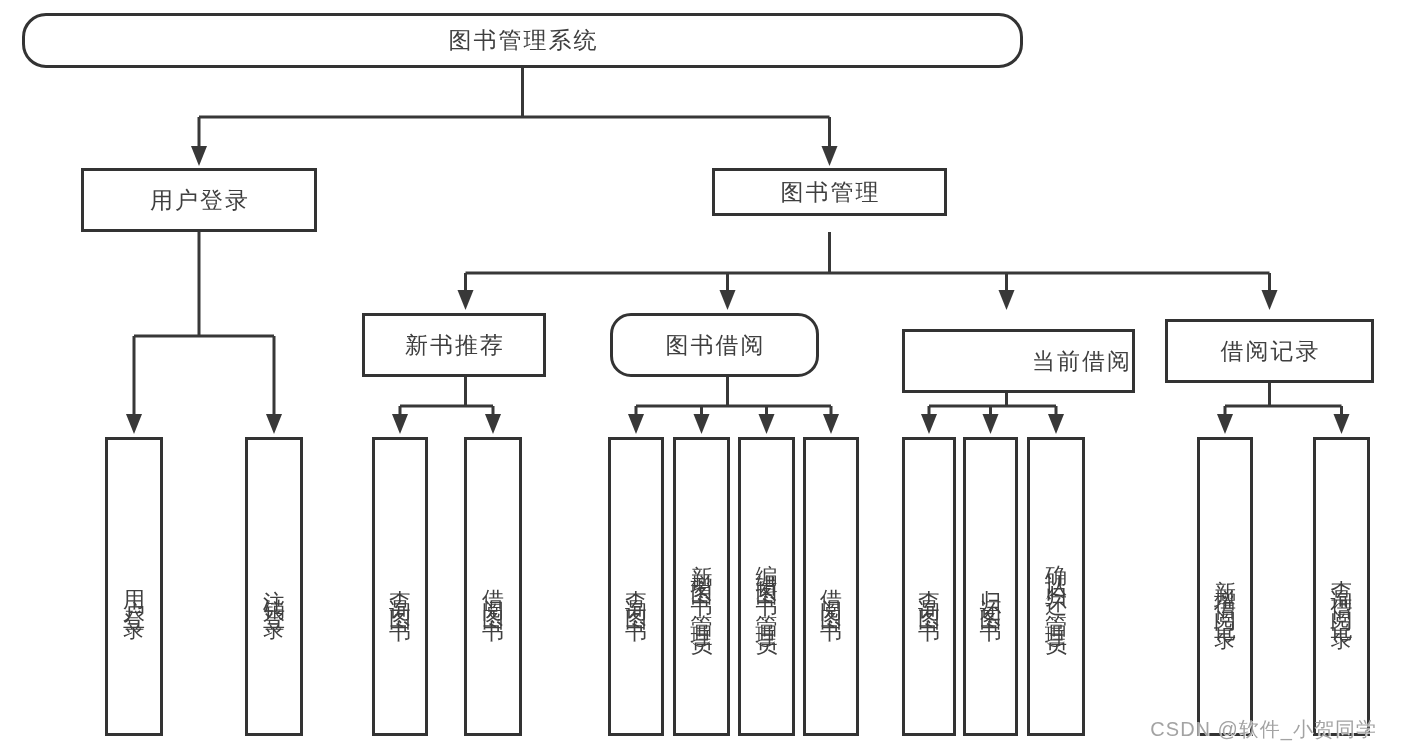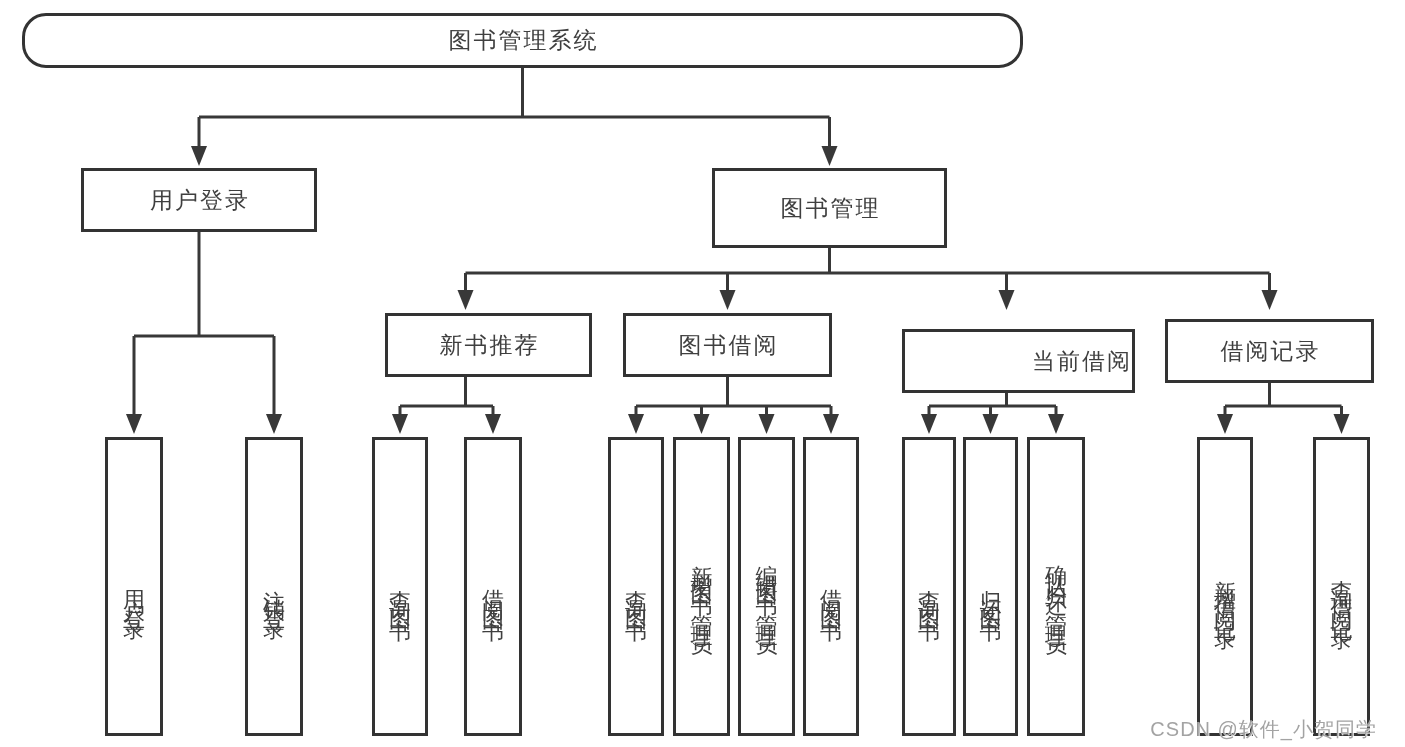--- a/index.html
+++ b/index.html
@@ -40,23 +40,23 @@
     writing-mode:vertical-rl;
     font-size:22px;
     letter-spacing:10px;
     text-indent:0;
     padding-top:10px; 
     white-space:nowrap;
   }
   
   .n-root{left:22px;top:13px;width:1001px;height:55px;border-radius:24px;}
   .n-user-login{left:81px;top:168px;width:236px;height:64px;}
-  .n-book-mgmt{left:712px;top:168px;width:235px;height:80px;}
-  .n-new-rec{left:362px;top:313px;width:207px;height:64px;margin-left:23px;}
-  .n-borrow{left:623px;top:313px;width:209px;height:64px;}
+  .n-book-mgmt{left:712px;top:168px;width:235px;height:48px;}
+  .n-new-rec{left:362px;top:313px;width:184px;height:64px;}
+  .n-borrow{left:610px;top:313px;width:209px;height:64px;border-radius:21px;}
   .n-current{left:902px;top:329px;width:233px;height:64px;justify-content:flex-end;}
   .n-records{left:1165px;top:319px;width:209px;height:64px;}
   
   .l-1{left:105px;width:58px;}
   .l-2{left:245px;width:58px;}
   .l-3{left:372px;width:56px;}
   .l-4{left:464px;width:58px;}
   .l-5{left:608px;width:56px;}
   .l-6{left:673px;width:57px;}
   .l-7{left:738px;width:57px;}

